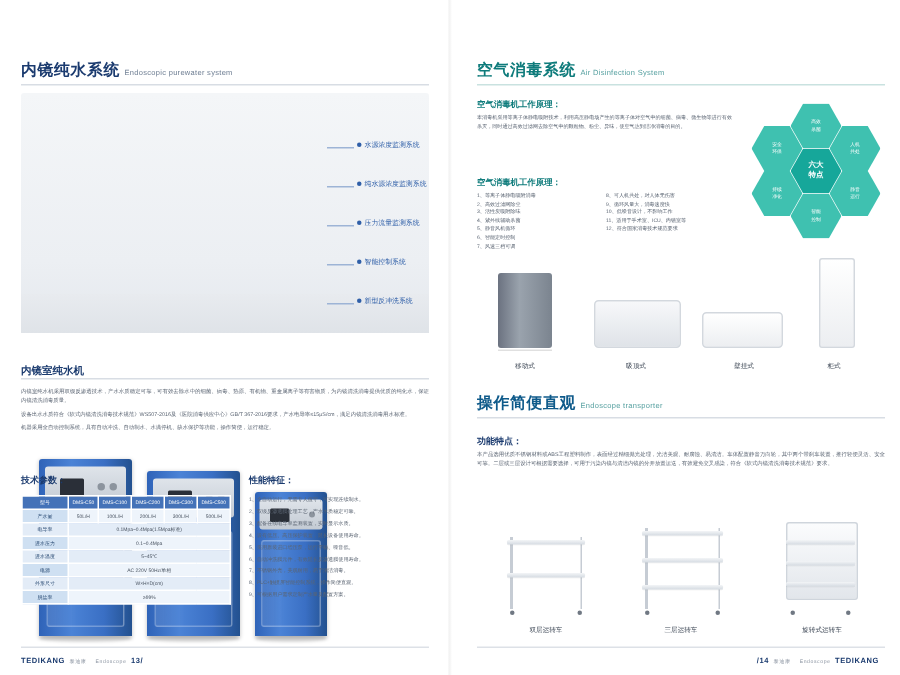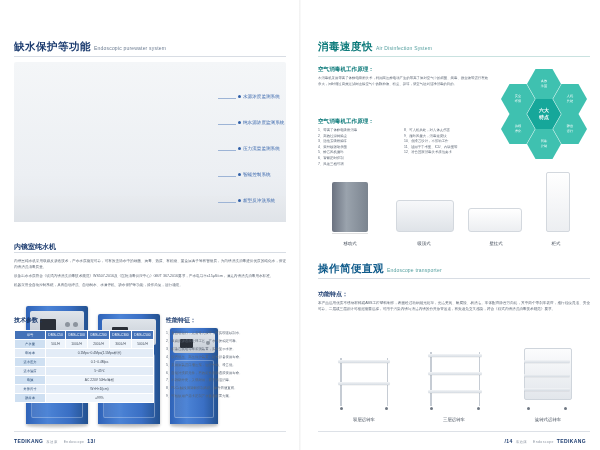--- a/index.html
+++ b/index.html
@@ -227,21 +227,21 @@
   }
 </style>
 </head>
 <body>
 
 <div class="page">
 
   <div class="left-page">
 
     <div class="sec-title" style="left:14px;top:40px;">
-      <span>缺水保护等功能</span><span class="en">Endoscopic purewater system</span>
+      <span>内镜纯水系统</span><span class="en">Endoscopic purewater system</span>
     </div>
     <div class="rule" style="left:14px;top:56px;width:272px;"></div>
 
     <div class="photo-band"></div>
     <div class="floor"></div>
 
     <div class="cab-shadow" style="left:26px;width:62px;"></div>
     <div class="cab" style="left:26px;width:62px;height:118px;">
       <div class="panel">
         <div class="screen"></div>
@@ -371,21 +371,21 @@
 
     <div class="foot-rule" style="left:14px;bottom:18px;width:272px;"></div>
     <div class="footer" style="left:14px;">
       <span>TEDIKANG</span><span class="sub">泰迪康</span><span class="sub">Endoscope</span><span class="pg">13/</span>
     </div>
   </div>
 
   <div class="right-page">
 
     <div class="sec-title teal" style="left:18px;top:40px;">
-      <span>消毒速度快</span><span class="en">Air Disinfection System</span>
+      <span>空气消毒系统</span><span class="en">Air Disinfection System</span>
     </div>
     <div class="rule" style="left:18px;top:56px;width:272px;background:#c9e2e0;"></div>
 
     <div class="grn-head" style="left:18px;top:66px;">空气消毒机工作原理：</div>
     <div class="grn-box" style="left:18px;top:76px;width:170px;text-align:justify;">本消毒机采用等离子体静电吸附技术，利用高压静电场产生的等离子体对空气中的细菌、病毒、微生物等进行有效杀灭，同时通过高效过滤网去除空气中的颗粒物、粉尘、异味，使空气达到洁净消毒的目的。</div>
 
     <div class="grn-head" style="left:18px;top:118px;">空气消毒机工作原理：</div>
     <div class="grn-box" style="left:18px;top:128px;width:82px;">
       <div>1、等离子体静电吸附消毒</div>
       <div>2、高效过滤网除尘</div>

